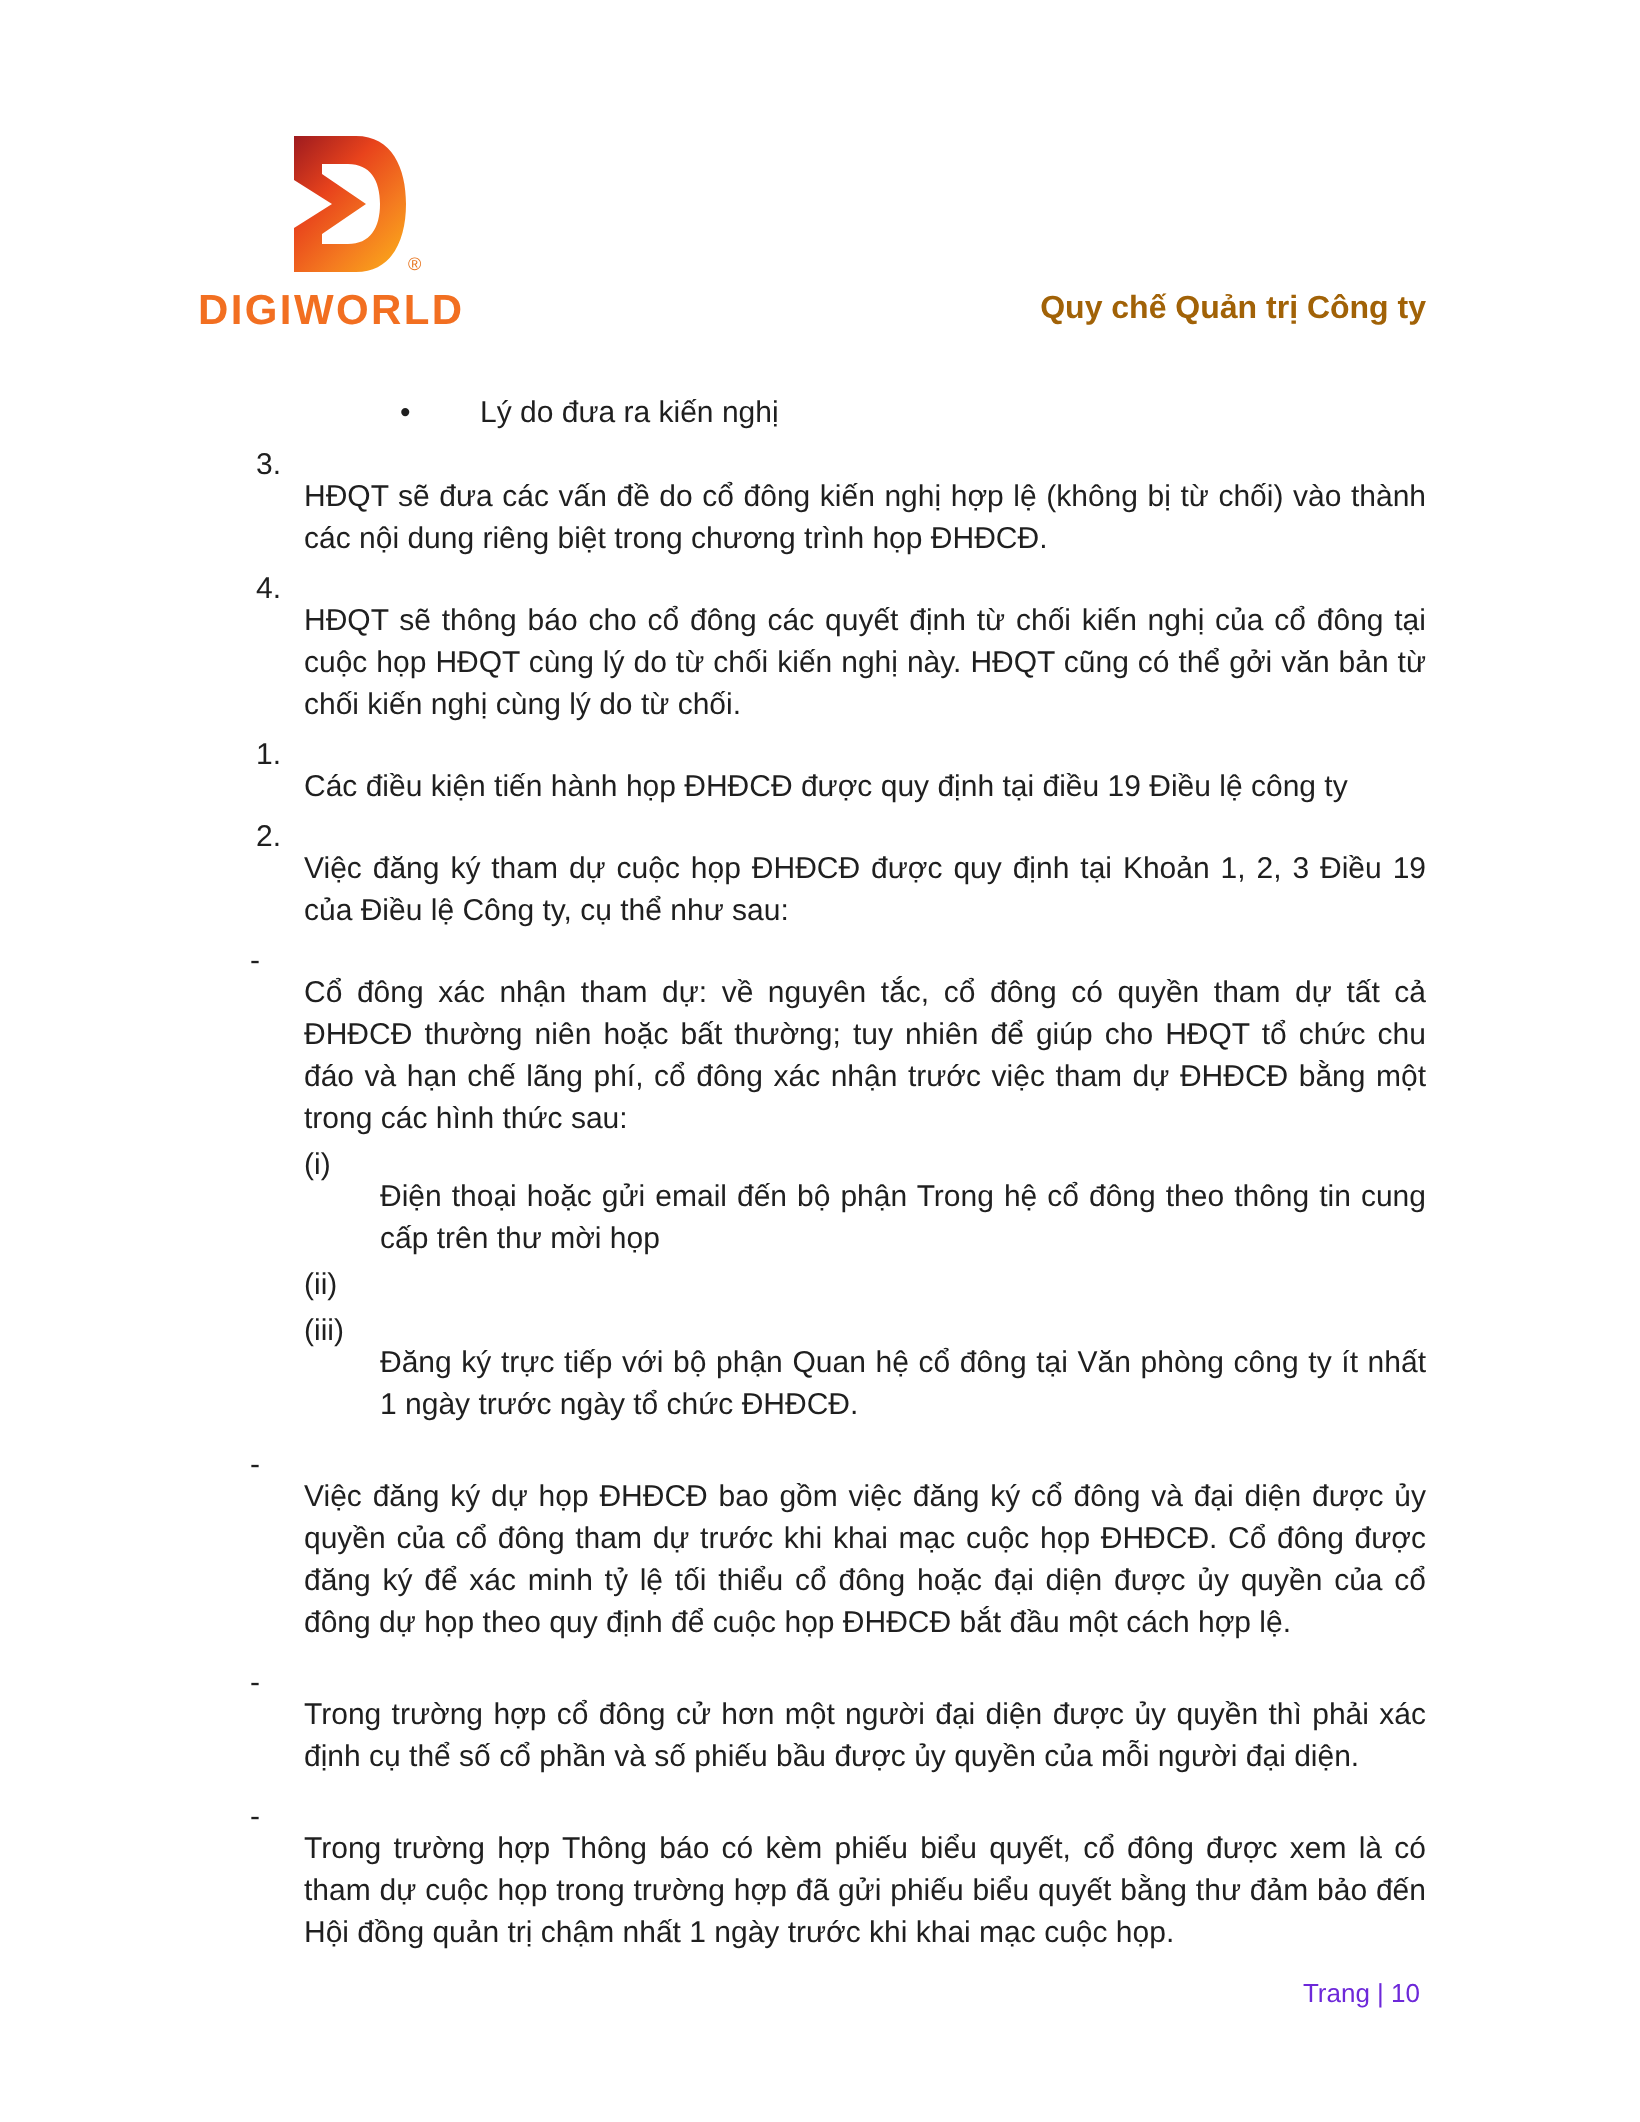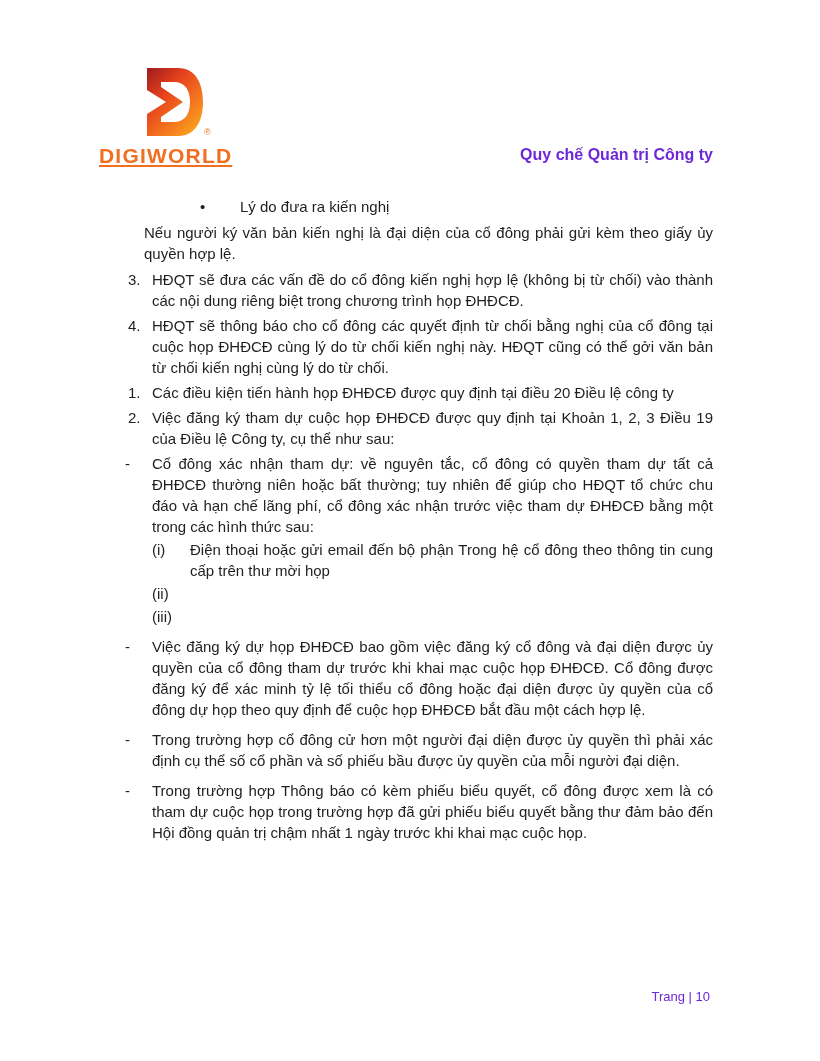--- a/index.html
+++ b/index.html
@@ -18,38 +18,38 @@
   
   .logo { position:absolute; left:99px; top:68px; width:150px; }
   .logo-mark { display:block; margin-left:46px; width:58px; height:68px; }
   .logo-reg {
     position:absolute; left:105px; top:60px;
     font-size:9px; color:#e87722; line-height:9px;
   }
   .logo-wordmark {
     margin-top:9px;
     font-size:21px; font-weight:bold; letter-spacing:1.2px;
-    color:#f26f21; line-height:22px; white-space:nowrap;text-decoration:underline;
+    color:#f26f21; line-height:22px; white-space:nowrap;
   }
   .doc-title {
     position:absolute; top:145px; right:107px;
     font-size:16px; font-weight:bold; line-height:20px;
-    color:#6d28d9; white-space:nowrap;
+    color:#a16207; white-space:nowrap;
   }
 
   
   .content { position:absolute; top:196px; left:107px; width:606px; }
 
   .bullet-row { margin:0 0 5px 93px; }
   .bullet-marker { display:inline-block; width:40px; }
   .para { margin:0 0 5px 37px; text-align:justify; }
 
   .num-row  { display:flex; margin-bottom:4px; }
   .num-marker { flex:none; width:24px; margin-left:21px; }
-  .row-text { flex:1; text-align:justify; }
+  .row-text { flex:1; text-align:justify;margin-top:16px; }
 
   .section-heading { margin:11px 0 7px 0; font-size:15px; font-weight:bold; line-height:21px; }
 
   .dash-row { display:flex; margin-bottom:2px; }
   .dash-marker { flex:none; width:27px; margin-left:18px; }
 
   .roman-row { display:flex; margin-bottom:2px; }
   .roman-marker { flex:none; width:38px; margin-left:45px; }
 
   .dash-spaced { margin-top:9px; margin-bottom:9px; }
@@ -84,55 +84,55 @@
     </div>
     <div class="doc-title">Quy chế Quản trị Công ty</div>
   </div>
 
   <div class="content">
 
     <div class="bullet-row">
       <span class="bullet-marker">•</span><span>Lý do đưa ra kiến nghị</span>
     </div>
 
-    <p class="para">Nếu người ký văn bản kiến nghị là đại diện của cổ đông phải gửi kèm theo giấy ủy quyền hợp lệ.</p>
 
     <div class="num-row">
       <span class="num-marker">3.</span>
       <span class="row-text">HĐQT sẽ đưa các vấn đề do cổ đông kiến nghị hợp lệ (không bị từ chối) vào thành các nội dung riêng biệt trong chương trình họp ĐHĐCĐ.</span>
     </div>
     <div class="num-row">
       <span class="num-marker">4.</span>
-      <span class="row-text">HĐQT sẽ thông báo cho cổ đông các quyết định từ chối bằng nghị của cổ đông tại cuộc họp ĐHĐCĐ cùng lý do từ chối kiến nghị này. HĐQT cũng có thể gởi văn bản từ chối kiến nghị cùng lý do từ chối.</span>
+      <span class="row-text">HĐQT sẽ thông báo cho cổ đông các quyết định từ chối kiến nghị của cổ đông tại cuộc họp HĐQT cùng lý do từ chối kiến nghị này. HĐQT cũng có thể gởi văn bản từ chối kiến nghị cùng lý do từ chối.</span>
     </div>
 
 
     <div class="num-row">
       <span class="num-marker">1.</span>
-      <span class="row-text">Các điều kiện tiến hành họp ĐHĐCĐ được quy định tại điều 20 Điều lệ công ty</span>
+      <span class="row-text">Các điều kiện tiến hành họp ĐHĐCĐ được quy định tại điều 19 Điều lệ công ty</span>
     </div>
     <div class="num-row">
       <span class="num-marker">2.</span>
       <span class="row-text">Việc đăng ký tham dự cuộc họp ĐHĐCĐ được quy định tại Khoản 1, 2, 3 Điều 19 của Điều lệ Công ty, cụ thể như sau:</span>
     </div>
 
     <div class="dash-row">
       <span class="dash-marker">-</span>
       <span class="row-text">Cổ đông xác nhận tham dự: về nguyên tắc, cổ đông có quyền tham dự tất cả ĐHĐCĐ thường niên hoặc bất thường; tuy nhiên để giúp cho HĐQT tổ chức chu đáo và hạn chế lãng phí, cổ đông xác nhận trước việc tham dự ĐHĐCĐ bằng một trong các hình thức sau:</span>
     </div>
 
     <div class="roman-row">
       <span class="roman-marker">(i)</span>
       <span class="row-text">Điện thoại hoặc gửi email đến bộ phận Trong hệ cổ đông theo thông tin cung cấp trên thư mời họp</span>
     </div>
     <div class="roman-row">
       <span class="roman-marker">(ii)</span>
     </div>
     <div class="roman-row">
       <span class="roman-marker">(iii)</span>
+      <span class="row-text">Đăng ký trực tiếp với bộ phận Quan hệ cổ đông tại Văn phòng công ty ít nhất 1 ngày trước ngày tổ chức ĐHĐCĐ.</span>
     </div>
 
     <div class="dash-row dash-spaced">
       <span class="dash-marker">-</span>
       <span class="row-text">Việc đăng ký dự họp ĐHĐCĐ bao gồm việc đăng ký cổ đông và đại diện được ủy quyền của cổ đông tham dự trước khi khai mạc cuộc họp ĐHĐCĐ. Cổ đông được đăng ký để xác minh tỷ lệ tối thiểu cổ đông hoặc đại diện được ủy quyền của cổ đông dự họp theo quy định để cuộc họp ĐHĐCĐ bắt đầu một cách hợp lệ.</span>
     </div>
     <div class="dash-row dash-spaced">
       <span class="dash-marker">-</span>
       <span class="row-text">Trong trường hợp cổ đông cử hơn một người đại diện được ủy quyền thì phải xác định cụ thể số cổ phần và số phiếu bầu được ủy quyền của mỗi người đại diện.</span>
     </div>

